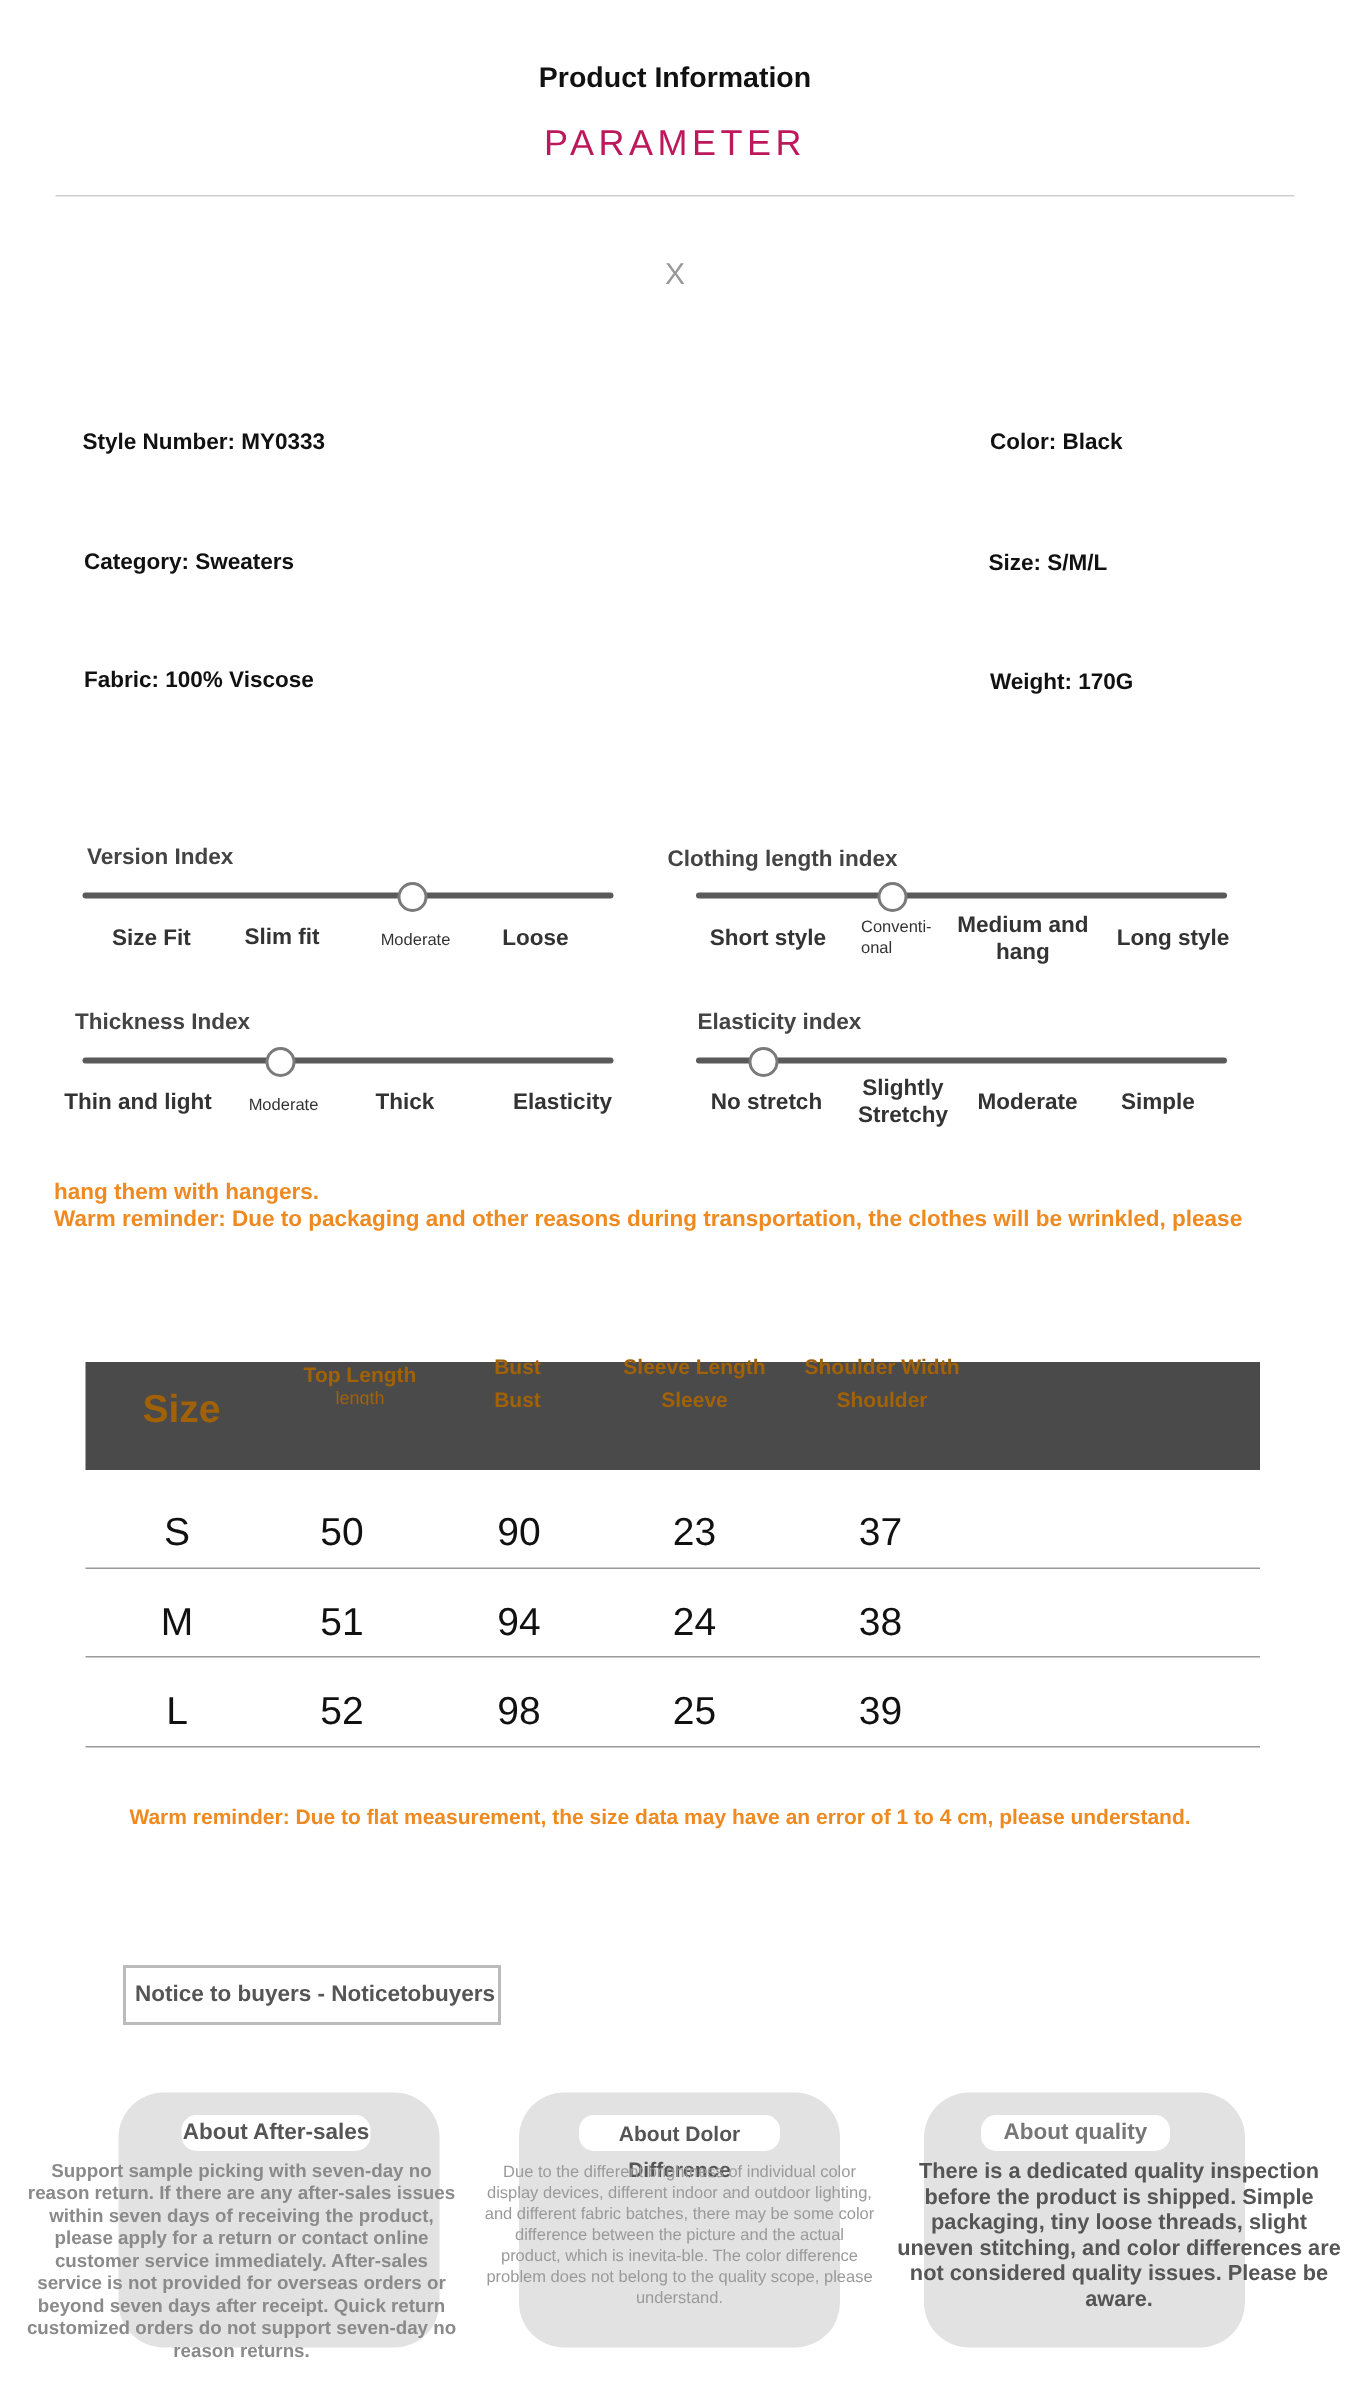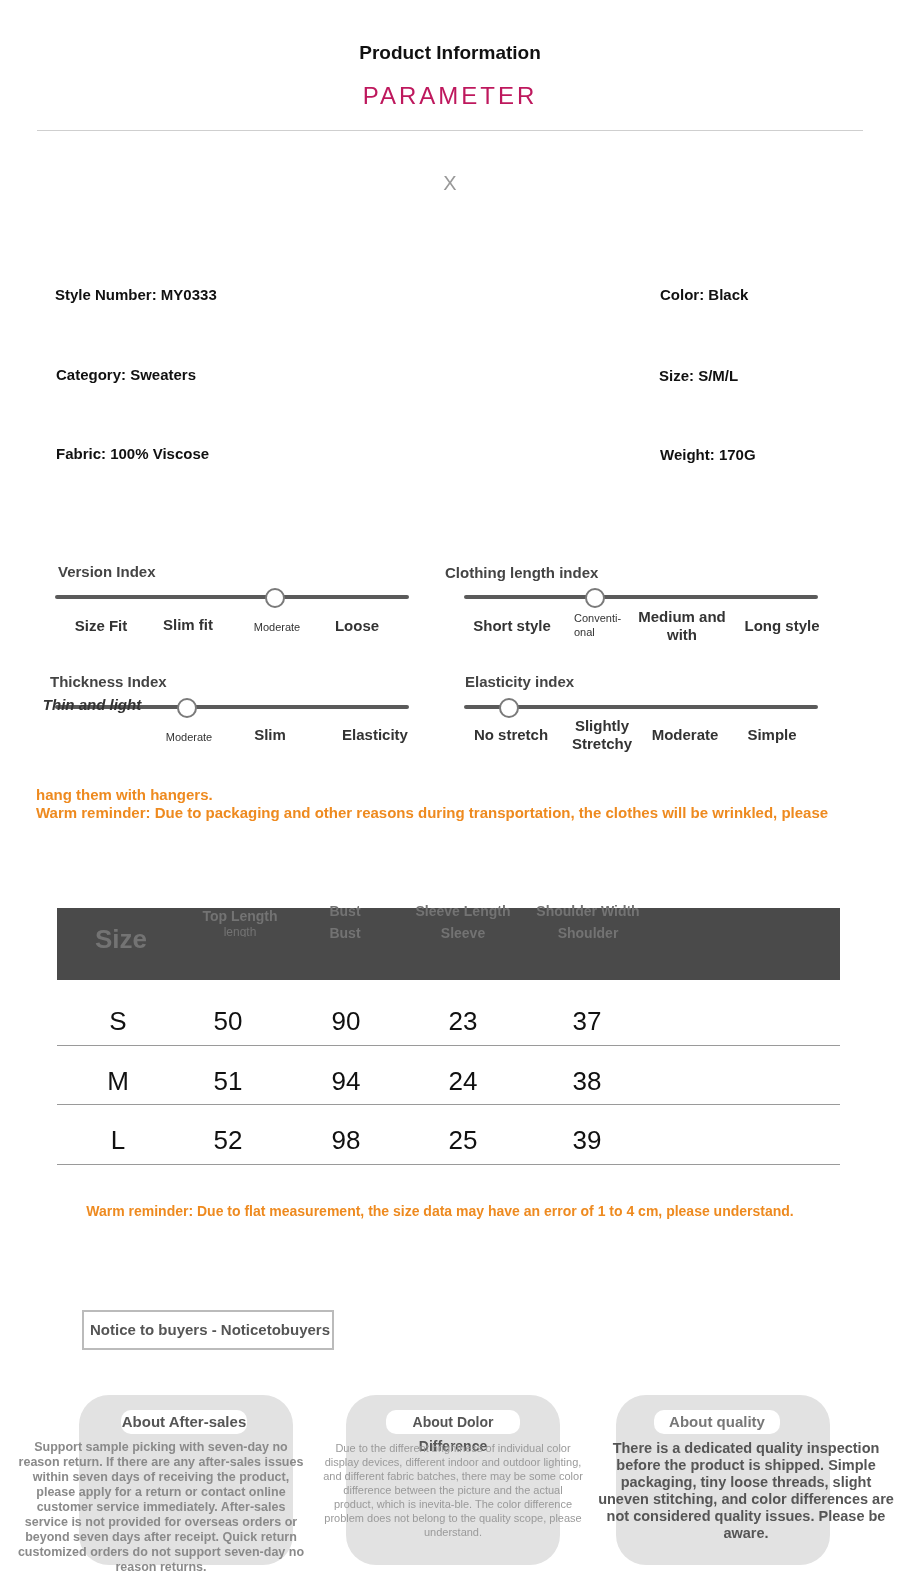--- a/index.html
+++ b/index.html
@@ -16,21 +16,21 @@
 
   .slider-title { font-size: 15px; color: #444; font-weight: bold; }
   .track { height: 4px; background: #5a5a5a; border-radius: 2px; }
   .knob { width: 20px; height: 20px; border-radius: 50%; background: #fff; border: 2px solid #7a7a7a; }
   .opt { font-size: 15px; color: #333; font-weight: bold; text-align: center; line-height: 18px; }
   .opt.small { font-size: 11px; font-weight: normal; line-height: 14px; }
 
   .warm { font-size: 15px; color: #ee8a1f; font-weight: bold; line-height: 18px; }
 
   .table-head { left: 57px; top: 908px; width: 783px; height: 72px; background: #4a4a4a; }
-  .th { color: #737373; font-weight: bold; text-align: center; font-size: 14px; line-height: 22px; }
+  .th { color: #a16207; font-weight: bold; text-align: center; font-size: 14px; line-height: 22px; }
   .th.size { font-size: 26px; }
   .row-line { left: 57px; width: 783px; height: 1px; background: #9a9a9a; }
   .cell { font-size: 26px; color: #111; text-align: center; width: 80px; }
 
   .notice-box { left: 82px; top: 1310px; width: 252px; height: 40px; border: 2px solid #bbbbbb; font-size: 15px; font-weight: bold; color: #555; line-height: 36px; padding-left: 6px; }
 
   .card { background: #e2e2e2; border-radius: 30px; width: 214px; height: 170px; }
   .pill { background: #fff; border-radius: 10px; height: 24px; text-align: center; font-size: 15px; font-weight: bold; color: #555; line-height: 24px; }
   .card-text { text-align: center; }
 </style>
@@ -60,30 +60,30 @@
 <div class="abs slider-title" style="left:445px; top:564px;">Clothing length index</div>
 <div class="abs track" style="left:464px; top:595px; width:354px;"></div>
 <div class="abs knob" style="left:585px; top:588px;"></div>
 <div class="abs opt" style="left:466px; top:617px; width:92px;">Short style</div>
 <div class="abs opt small" style="left:574px; top:611px; width:60px; text-align:left;">
   <div>Conventi-</div>
   <div>onal</div>
 </div>
 <div class="abs opt" style="left:634px; top:608px; width:96px;">
   <div>Medium and</div>
-  <div>with</div>
+  <div>hang</div>
 </div>
 <div class="abs opt" style="left:740px; top:617px; width:84px;">Long style</div>
 
 <div class="abs slider-title" style="left:50px; top:673px;">Thickness Index</div>
 <div class="abs track" style="left:55px; top:705px; width:354px;"></div>
 <div class="abs knob" style="left:177px; top:698px;"></div>
-<div class="abs opt" style="left:40px; top:696px; width:104px;font-style:italic;">Thin and light</div>
+<div class="abs opt" style="left:40px; top:726px; width:104px;">Thin and light</div>
 <div class="abs opt small" style="left:158px; top:730px; width:62px;">Moderate</div>
-<div class="abs opt" style="left:240px; top:726px; width:60px;">Slim</div>
+<div class="abs opt" style="left:240px; top:726px; width:60px;">Thick</div>
 <div class="abs opt" style="left:330px; top:726px; width:90px;">Elasticity</div>
 
 <div class="abs slider-title" style="left:465px; top:673px;">Elasticity index</div>
 <div class="abs track" style="left:464px; top:705px; width:354px;"></div>
 <div class="abs knob" style="left:499px; top:698px;"></div>
 <div class="abs opt" style="left:466px; top:726px; width:90px;">No stretch</div>
 <div class="abs opt" style="left:566px; top:717px; width:72px;">
   <div>Slightly</div>
   <div>Stretchy</div>
 </div>

